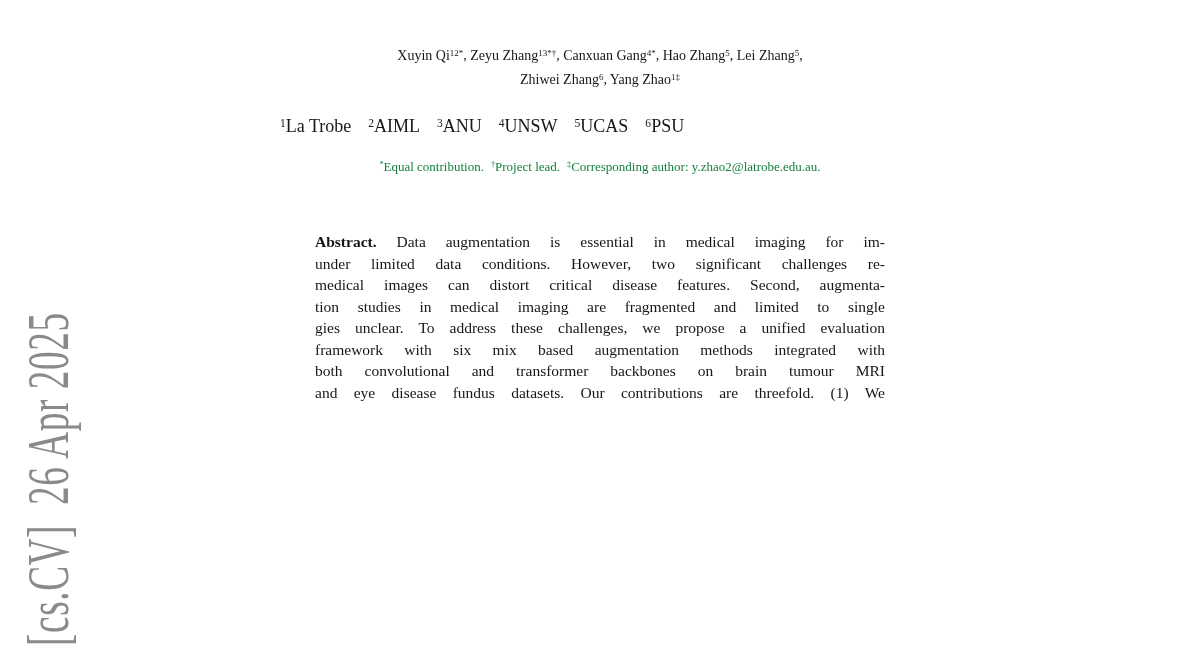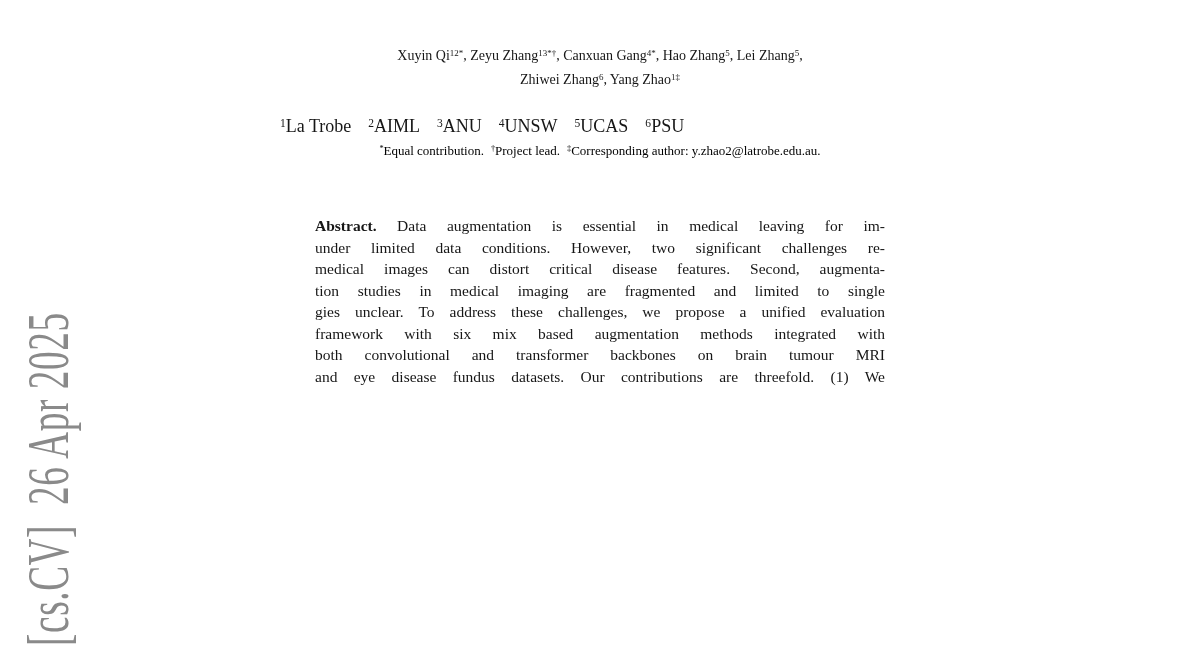--- a/index.html
+++ b/index.html
@@ -59,25 +59,25 @@
   .affiliations {
     margin-top: 22px;
     font-size: 18px;
     line-height: 24px;
     text-align: left;
   }
   .affil { white-space: nowrap; }
   .affil + .affil { margin-left: 17px; }
 
   .contrib-note {
-    margin-top: 4px;
+    margin-top: 20px;
     font-size: 13px;
     line-height: 18px;
     text-align: center;
-    color: #000000;
+    color: #15803d;
   }
   .note-seg { white-space: nowrap; }
   .note-seg + .note-seg { margin-left: 7px; }
 
   .abstract {
     margin: 55px auto 0 auto;
     width: 570px;
     font-size: 15.5px;
     line-height: 21.55px;
   }
@@ -100,21 +100,21 @@
     <div class="authors" id="authors-block">
         <div><span>Xuyin Qi</span><span class="sup">12*</span><span>, </span><span>Zeyu Zhang</span><span class="sup">13*†</span><span>, </span><span>Canxuan Gang</span><span class="sup">4*</span><span>, </span><span>Hao Zhang</span><span class="sup">5</span><span>, </span><span>Lei Zhang</span><span class="sup">5</span><span>,</span></div>
         <div><span>Zhiwei Zhang</span><span class="sup">6</span><span>, </span><span>Yang Zhao</span><span class="sup">1‡</span></div>
       </div>
 
     <div class="affiliations" id="affiliations-block"><span class="affil"><span class="sup">1</span><span>La Trobe</span></span><span class="affil"><span class="sup">2</span><span>AIML</span></span><span class="affil"><span class="sup">3</span><span>ANU</span></span><span class="affil"><span class="sup">4</span><span>UNSW</span></span><span class="affil"><span class="sup">5</span><span>UCAS</span></span><span class="affil"><span class="sup">6</span><span>PSU</span></span></div>
 
     <div class="contrib-note" id="note-block"><span class="note-seg"><span class="sup">*</span><span>Equal contribution.</span></span><span class="note-seg"><span class="sup">†</span><span>Project lead.</span></span><span class="note-seg"><span class="sup">‡</span><span>Corresponding author: y.zhao2@latrobe.edu.au.</span></span></div>
 
     <div class="abstract" id="abstract-block">
-      <div class="abs-line"><span class="abs-label">Abstract.</span> <span>Data augmentation is essential in medical leaving for im-</span></div>
+      <div class="abs-line"><span class="abs-label">Abstract.</span> <span>Data augmentation is essential in medical imaging for im-</span></div>
         <div class="abs-line">under limited data conditions. However, two significant challenges re-</div>
         <div class="abs-line">medical images can distort critical disease features. Second, augmenta-</div>
         <div class="abs-line">tion studies in medical imaging are fragmented and limited to single</div>
         <div class="abs-line">gies unclear. To address these challenges, we propose a unified evaluation</div>
         <div class="abs-line">framework with six mix based augmentation methods integrated with</div>
         <div class="abs-line">both convolutional and transformer backbones on brain tumour MRI</div>
         <div class="abs-line">and eye disease fundus datasets. Our contributions are threefold. (1) We</div>
       </div>
 
   </div>

